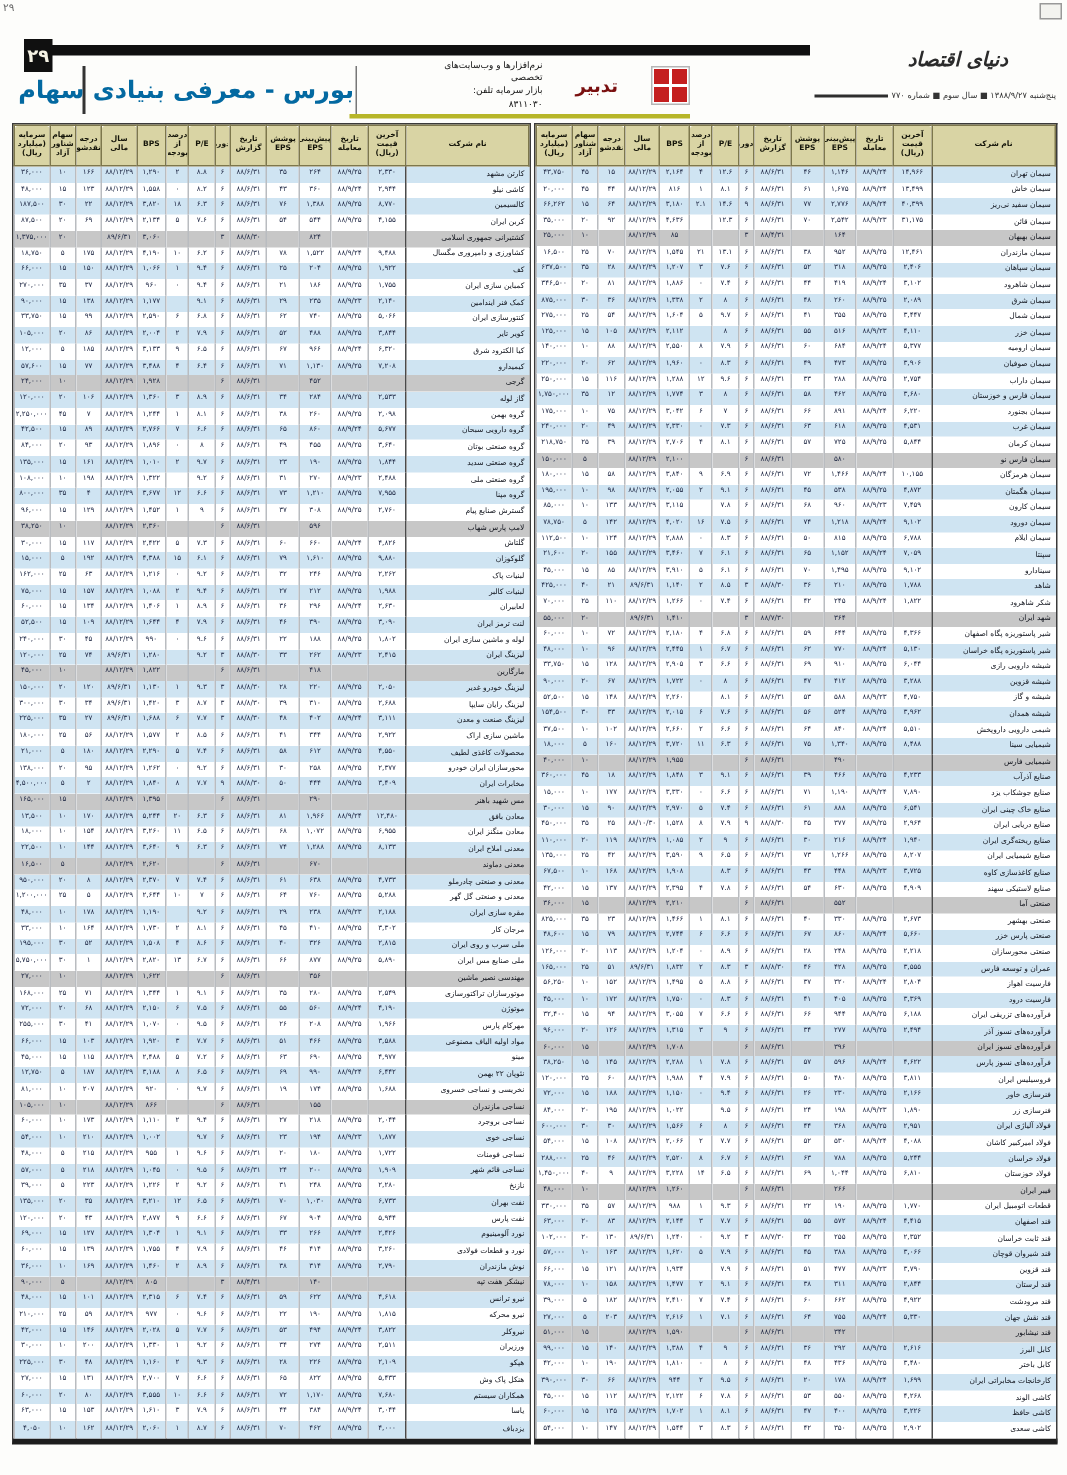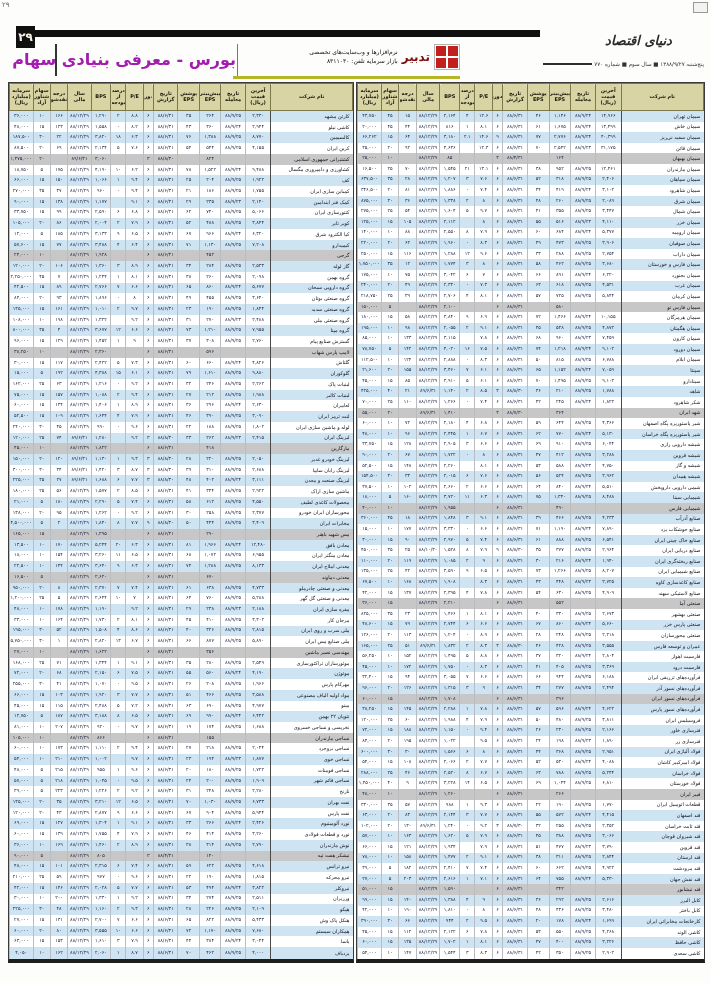--- a/index.html
+++ b/index.html
@@ -21,34 +21,34 @@
     text-align:center;direction:rtl;letter-spacing:1px;
   }
   .date-line{
     position:absolute;left:543px;top:59px;width:163px;height:10px;
     display:flex;align-items:center;direction:rtl;
   }
   .date-line .txt{font-size:5.5px;color:#333;white-space:nowrap;padding:0 2px;}
   .date-line .rule{flex:1;height:2px;background:#2e2e2e;}
   .section-title{
     position:absolute;left:60px;top:43px;width:176px;height:34px;
-    font-size:16px;font-weight:bold;color:#a21caf;direction:rtl;
+    font-size:16px;font-weight:bold;color:#0369a1;direction:rtl;
     line-height:34px;white-space:nowrap;
   }
   .title-rule-l{position:absolute;left:55px;top:44px;width:2px;height:32px;background:#333;}
   .title-rule-r{position:absolute;left:237px;top:44px;width:1px;height:32px;background:#777;}
   
   .logo-wrap{
     position:absolute;left:293px;top:40px;width:167px;height:34px;
     display:flex;flex-direction:row-reverse;align-items:center;direction:ltr;
   }
   .logo-mark{width:22px;height:22px;background:#fff;border:1px solid #b5b5b5;
     display:grid;grid-template-columns:1fr 1fr;grid-template-rows:1fr 1fr;gap:2px;padding:1px;}
   .logo-mark span{background:#c41f1f;}
-  .logo-brand{font-size:12px;font-weight:bold;color:#7a1010;margin:0 4px;direction:rtl;}
+  .logo-brand{font-size:12px;font-weight:bold;color:#7a1010;margin:0 22px;direction:rtl;}
   .logo-text{flex:1;direction:rtl;text-align:right;font-size:6px;line-height:1.45;color:#101010;}
   .olive-line{position:absolute;left:233px;top:76px;width:227px;height:3px;background:#b7b629;}
   
   .tbl-box{position:absolute;top:82px;height:876px;border:1px solid #3a3a3a;border-bottom:4px solid #1d1d1d;background:#fff;}
   .tbl-right{left:356px;width:347px;}
   .tbl-left{left:8px;width:344px;}
   table.stk{width:100%;height:100%;border-collapse:collapse;table-layout:fixed;direction:rtl;}
   table.stk thead th{
     background:#d9d4a4;border:1px solid #7d774c;border-radius:2px;
     font-size:5px;font-weight:bold;color:#15150a;padding:0;height:26px;

